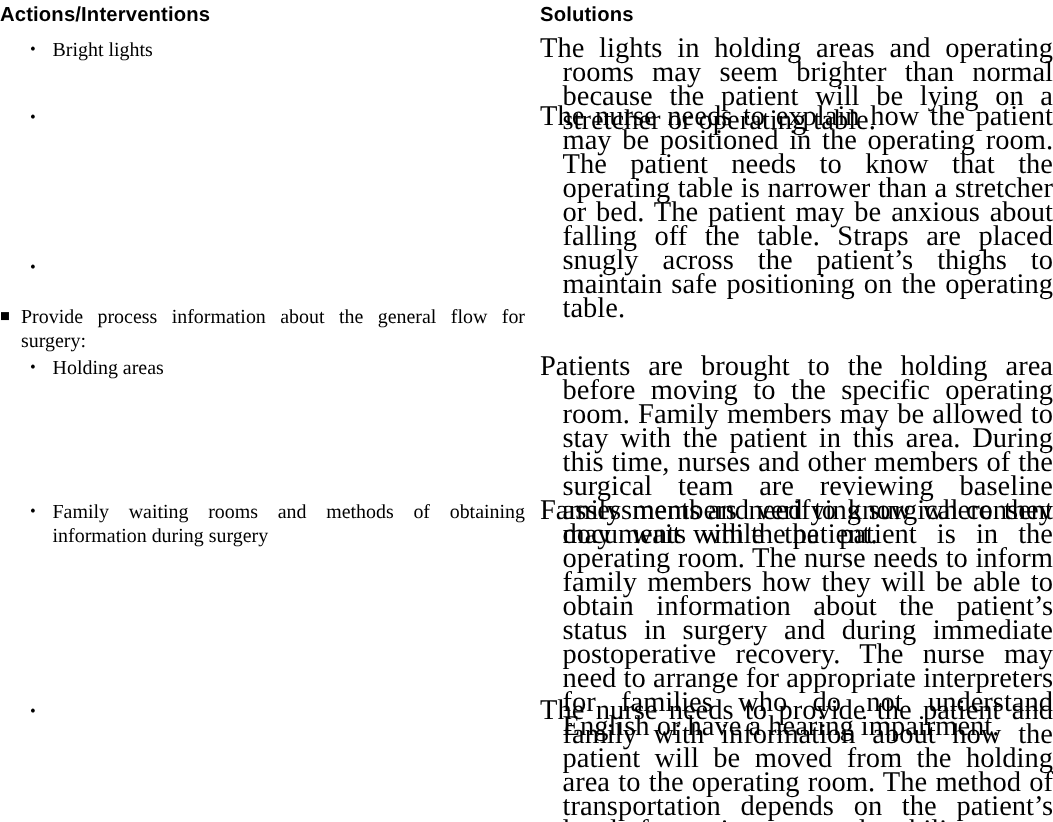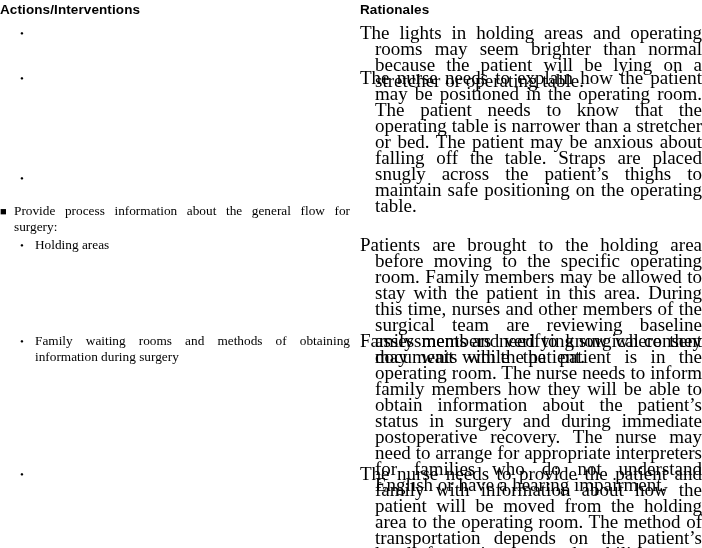--- a/index.html
+++ b/index.html
@@ -79,26 +79,27 @@
   .r6 { height: 133px; }
   .r7 { height: 82px; }
 </style>
 </head>
 <body>
 
 <div class="page">
 
   <div class="grid-row header-row">
     <div class="col-header">Actions/Interventions</div>
-    <div class="col-header right-cell">Rationales</div>
+    <div class="col-header right-cell">Solutions</div>
   </div>
 
   <div class="grid-row r1">
     <div class="action-bullet-item">
       <span class="bullet-glyph">•</span>
+      <span class="action-text">Bright lights</span>
     </div>
     <div class="right-cell">
       <div class="rationale">The lights in holding areas and operating rooms may seem brighter than normal because the patient will be lying on a stretcher or operating table.</div>
     </div>
   </div>
 
   <div class="grid-row r2">
     <div class="action-bullet-item">
       <span class="bullet-glyph">•</span>
     </div>

